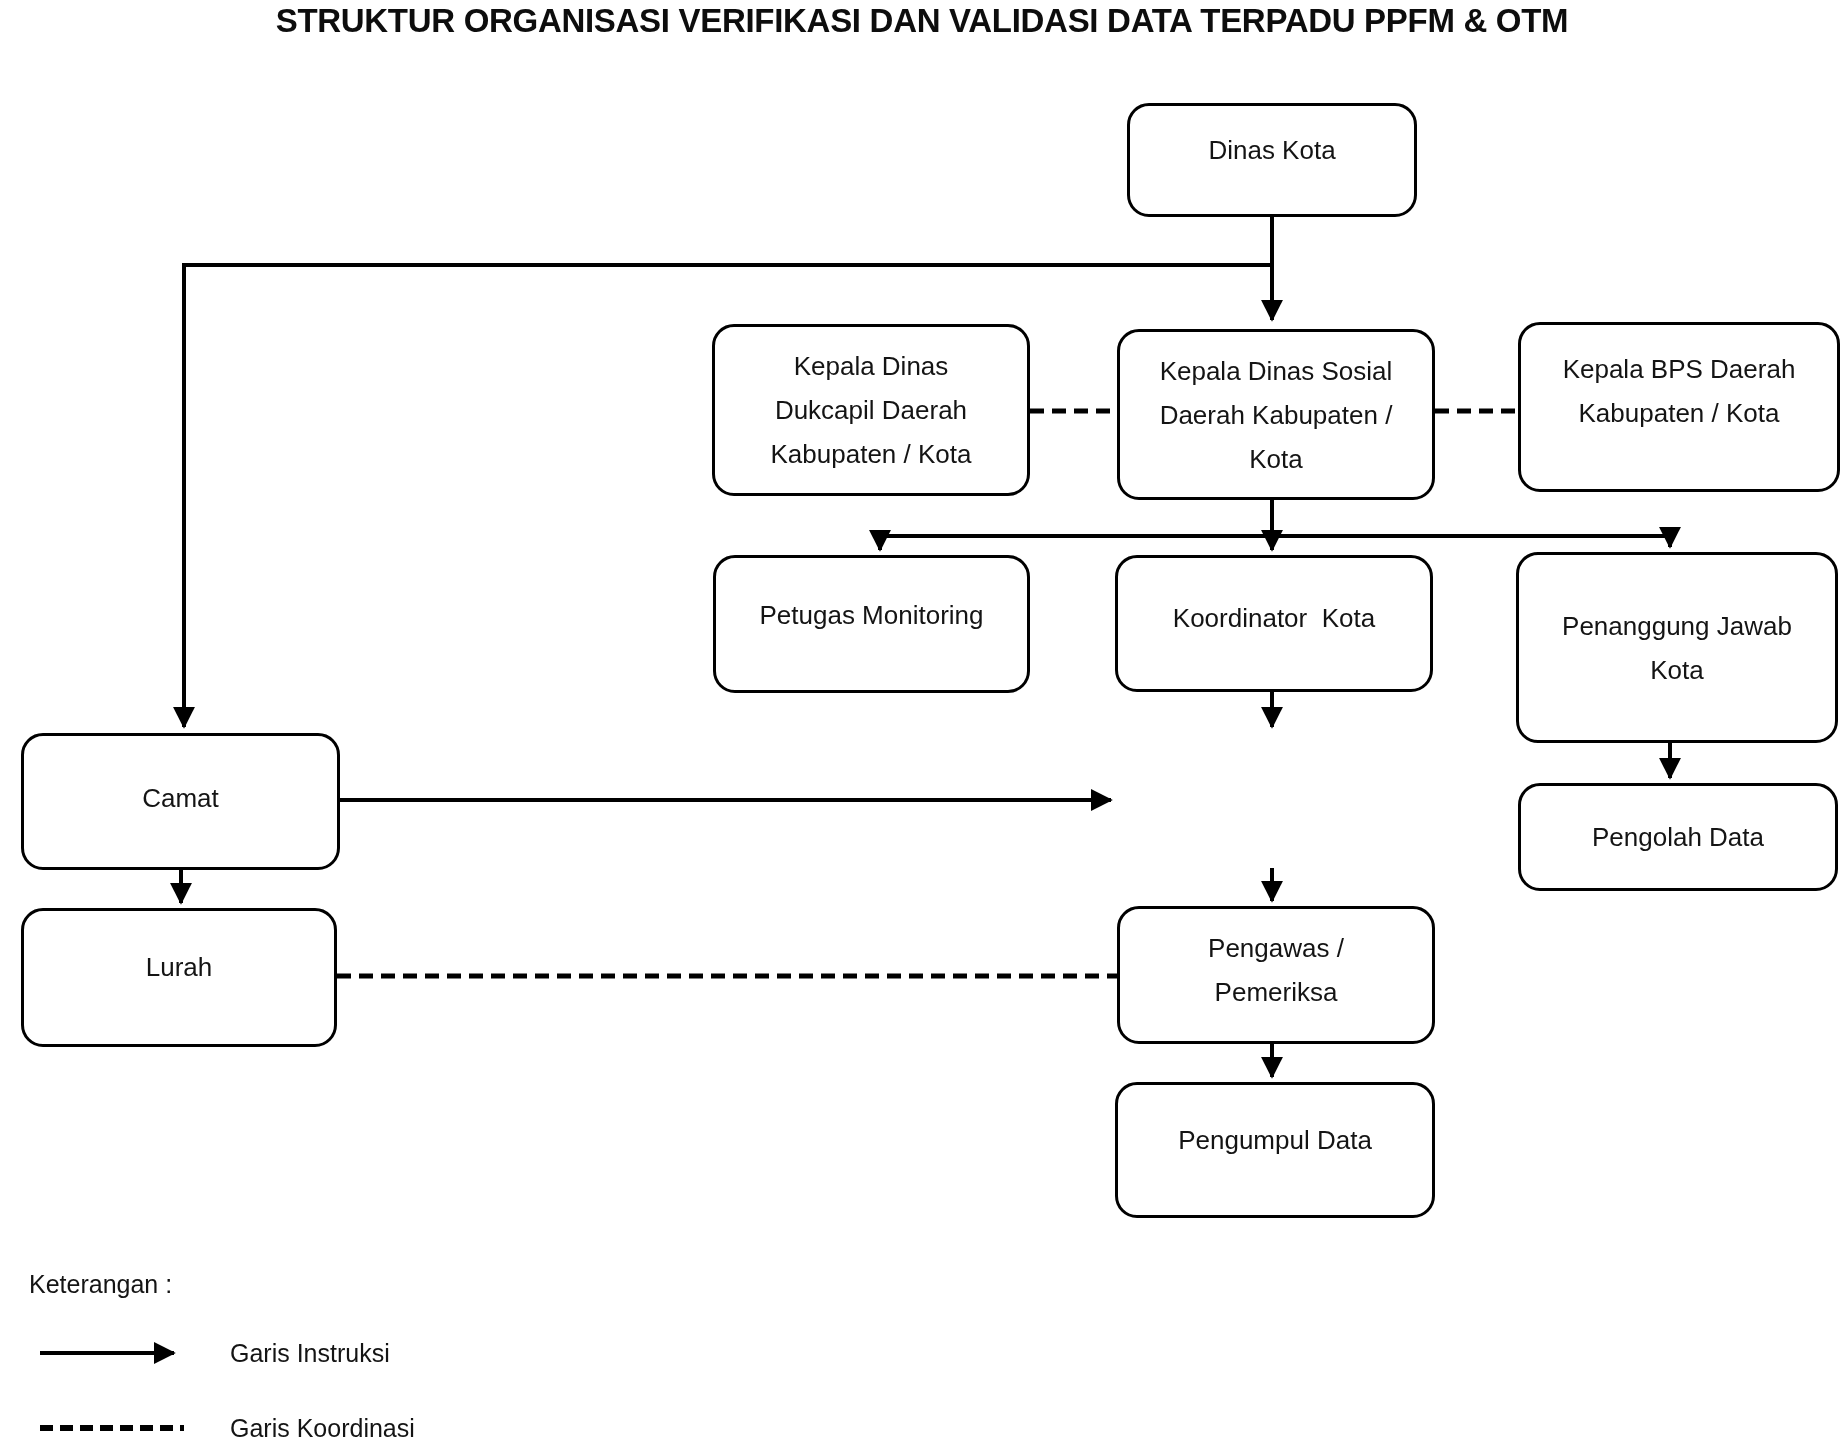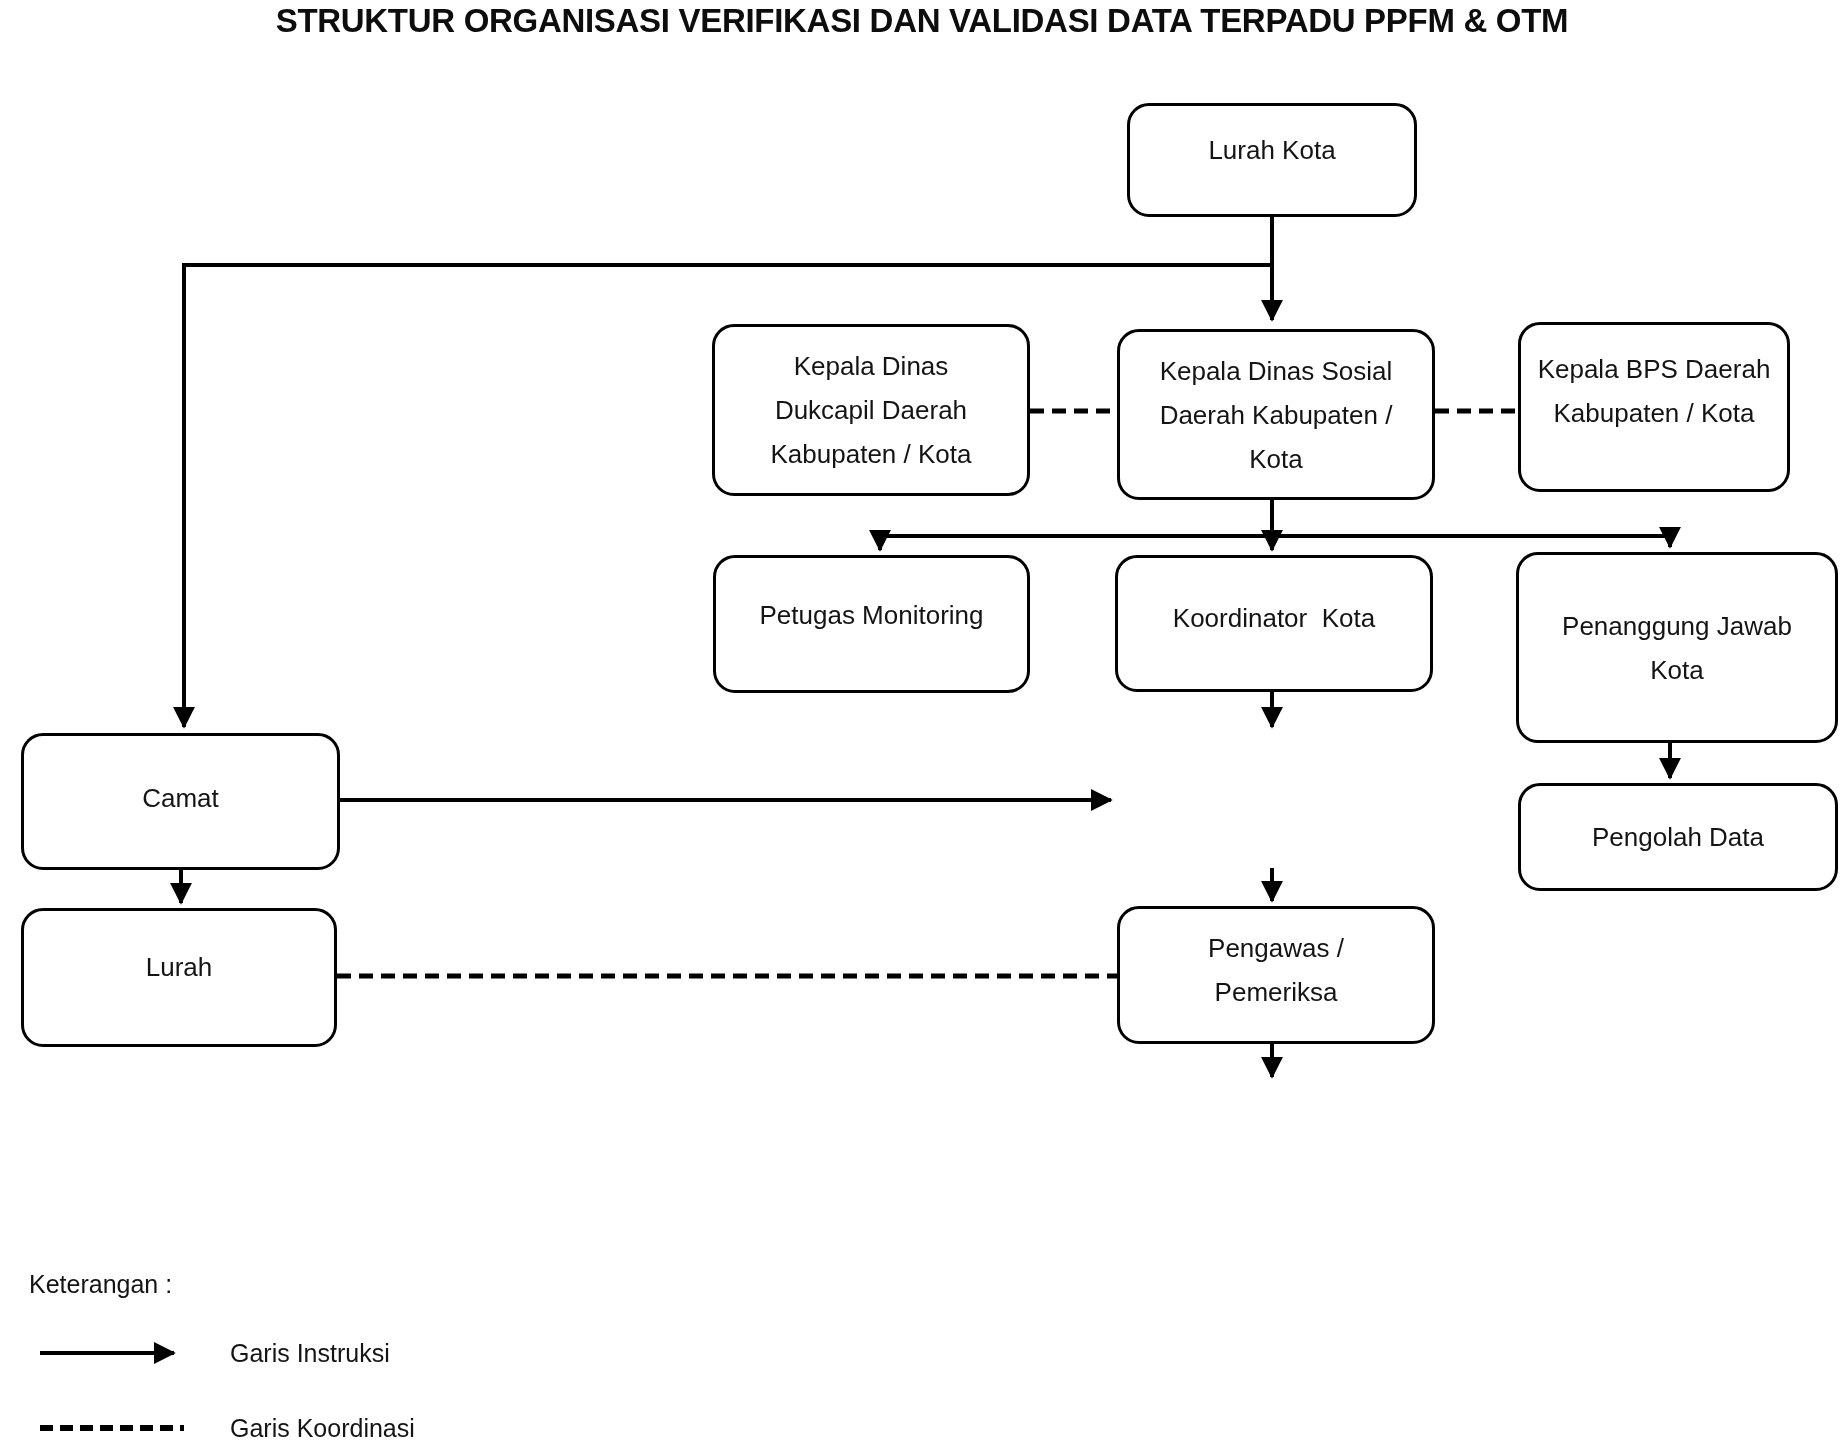--- a/index.html
+++ b/index.html
@@ -43,21 +43,21 @@
     display: block;
     white-space: pre-wrap;
     font-size: 26px;
     line-height: 44px;
     color: #141414;
   }
   
   .n-walikota   { left:1127px; top:103px;  width:290px; height:114px; padding-bottom:20px; }
   .n-dukcapil   { left:712px;  top:324px;  width:318px; height:172px; }
   .n-sosial     { left:1117px; top:329px;  width:318px; height:171px; }
-  .n-bps        { left:1518px; top:322px;  width:272px; height:170px; padding-bottom:32px; }
+  .n-bps        { left:1518px; top:322px;  width:322px; height:170px; padding-bottom:32px; }
   .n-petugas    { left:713px;  top:555px;  width:317px; height:138px; padding-bottom:18px; }
   .n-koorkota   { left:1115px; top:555px;  width:318px; height:137px; padding-bottom:12px; }
   .n-penanggung { left:1516px; top:552px;  width:322px; height:191px; }
   .n-pengolah   { left:1518px; top:783px;  width:320px; height:108px;  }
   .n-camat      { left:21px;   top:733px;  width:319px; height:137px; padding-bottom:7px; }
   .n-koorkec    { left:1117px; top:732px;  width:318px; height:136px; padding-bottom:12px; }
   .n-lurah      { left:21px;   top:908px;  width:316px; height:139px; padding-bottom:22px; }
   .n-pengawas   { left:1117px; top:906px;  width:318px; height:138px; padding-bottom:10px; }
   .n-pengumpul  { left:1115px; top:1082px; width:320px; height:136px; padding-bottom:20px; }
 
@@ -106,21 +106,21 @@
 
     <path d="M181,870 L181,903" stroke="#000" stroke-width="4" fill="none" marker-end="url(#ah)"></path>
     <path d="M340,800 L1111,800" stroke="#000" stroke-width="4" fill="none" marker-end="url(#ah)"></path>
     <path d="M337,976 L1117,976" stroke="#000" stroke-width="5" stroke-dasharray="14 8" fill="none"></path>
 
     <path d="M40,1353 L174,1353" stroke="#000" stroke-width="4" fill="none" marker-end="url(#ah)"></path>
     <path d="M40,1428 L184,1428" stroke="#000" stroke-width="6" stroke-dasharray="13 7" fill="none"></path>
   </svg>
 
   <div class="node n-walikota">
-    <span class="lbl">Lurah Kota</span>
+    <span class="lbl">Dinas Kota</span>
   </div>
   <div class="node n-dukcapil">
     <span class="lbl">Kepala Dinas
 Dukcapil Daerah
 Kabupaten / Kota</span>
   </div>
   <div class="node n-sosial">
     <span class="lbl">Kepala Dinas Sosial
 Daerah Kabupaten /
 Kota</span>
@@ -145,18 +145,21 @@
   <div class="node n-camat">
     <span class="lbl">Camat</span>
   </div>
   <div class="node n-lurah">
     <span class="lbl">Lurah</span>
   </div>
   <div class="node n-pengawas">
     <span class="lbl">Pengawas /
 Pemeriksa</span>
   </div>
+  <div class="node n-pengumpul">
+    <span class="lbl">Pengumpul Data</span>
+  </div>
 
   <div class="legend-text lg-heading">Keterangan :</div>
   <div class="legend-text lg-instruksi">Garis Instruksi</div>
   <div class="legend-text lg-koordinasi">Garis Koordinasi</div>
 
 </div>
 
 </body></html>

